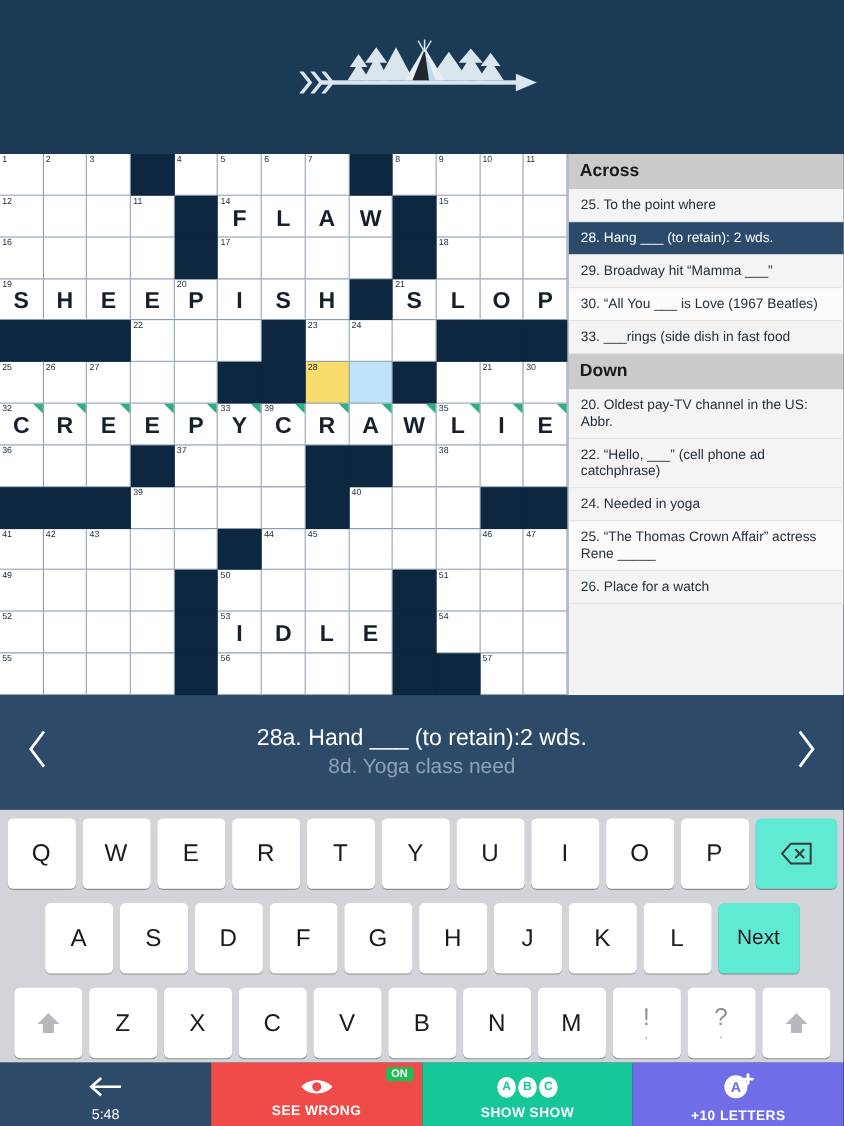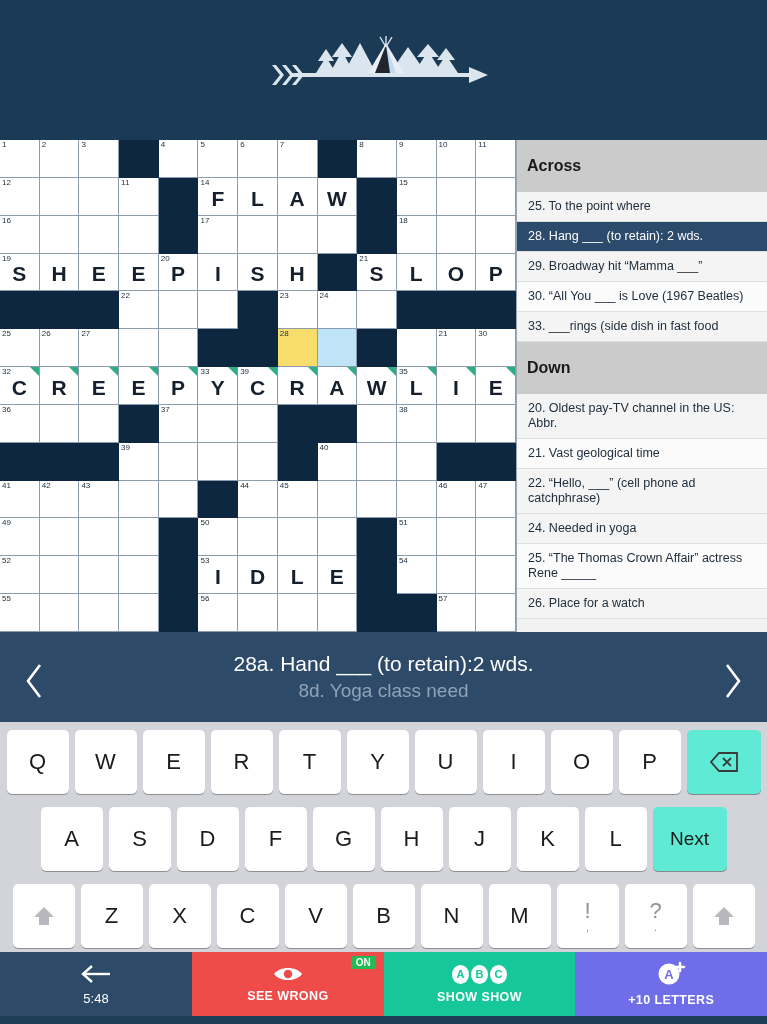--- a/index.html
+++ b/index.html
@@ -69,37 +69,37 @@
   
   .clue-pane {
     width: 251px; height: 492px;
     background: #f2f2f2;
     overflow: hidden; position: relative;
     border-left: 1px solid #9aa7b4;
   }
   .clue-head {
     background: #cbcbcb; color: #1a1a1a;
     font-size: 16px; font-weight: bold;
-    padding: 17px 10px;
+    padding: 7px 10px;
     font-family: "Liberation Sans", sans-serif;
   }
   .clue-item {
     padding: 7px 10px 7px 11px;
     font-size: 12.5px; line-height: 15px;
     color: #22303d; background: #f4f4f4;
     border-bottom: 1px solid #e0e0e0;
     font-family: "Liberation Sans", sans-serif;
   }
   .clue-item.alt { background: #fbfbfb; }
   .clue-item.selected { background: #2c4a6b; color: #ffffff; }
 
   
   .clue-bar {
     position: relative;
-    height: 90px; width: 767px;
+    height: 104px; width: 767px;
     background: #2e4a69;
     display: flex; align-items: center; justify-content: center;
   }
   .arrow-btn {
     position: absolute; top: 0; height: 98px; width: 56px;
     display: flex; align-items: center; justify-content: center;
     color: #ffffff; font-size: 38px; font-weight: 300;
   }
   .arrow-left { left: 6px; }
   .arrow-right { right: 6px; }
@@ -573,21 +573,20 @@
       <div id="across-list">
           <div class="clue-item">25. To the point where</div>
           <div class="clue-item selected">28. Hang ___ (to retain): 2 wds.</div>
           <div class="clue-item">29. Broadway hit “Mamma ___”</div>
           <div class="clue-item alt">30. “All You ___ is Love (1967 Beatles)</div>
           <div class="clue-item">33. ___rings (side dish in fast food</div>
         </div>
       <div class="clue-head">Down</div>
       <div id="down-list">
           <div class="clue-item">20. Oldest pay-TV channel in the US: Abbr.</div>
-          <div class="clue-item alt">21. Vast geological time</div>
           <div class="clue-item">22. “Hello, ___” (cell phone ad catchphrase)</div>
           <div class="clue-item">24. Needed in yoga</div>
           <div class="clue-item alt">25. “The Thomas Crown Affair” actress Rene _____</div>
           <div class="clue-item">26. Place for a watch</div>
         </div>
     </div>
   </div>
 
   <div class="clue-bar">
     <div class="arrow-btn arrow-left">

